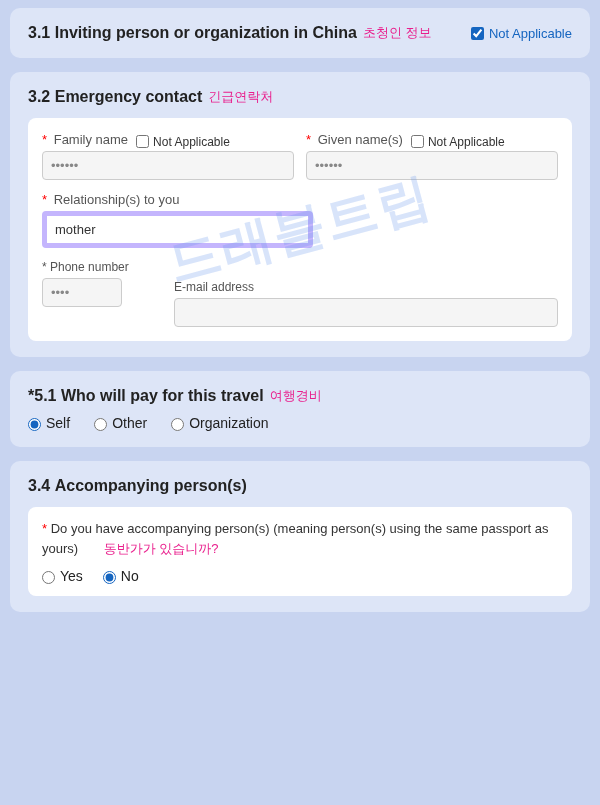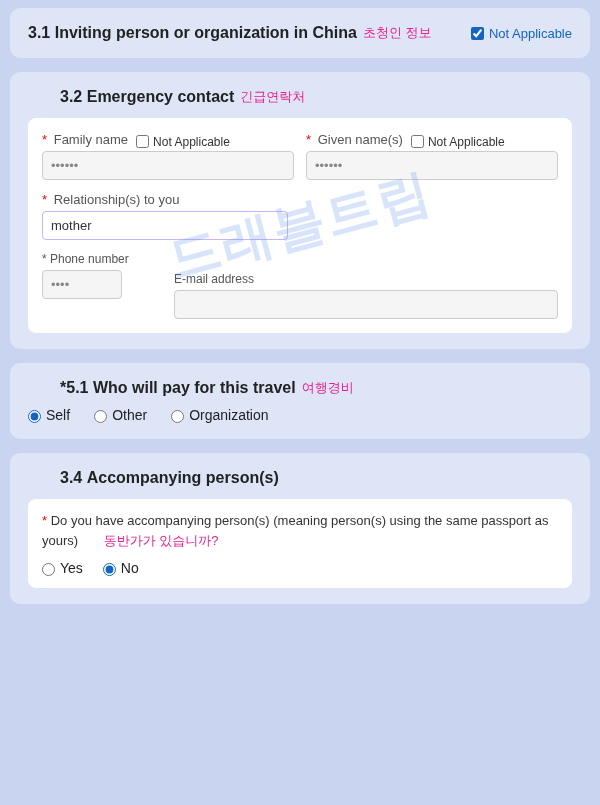--- a/index.html
+++ b/index.html
@@ -25,21 +25,20 @@
     }
     .section-title-korean {
       color: #e91e8c;
       font-size: 13px;
       margin-left: 6px;
     }
     .section-header {
       display: flex;
       align-items: flex-end;
       flex-wrap: wrap;
-      margin-left: 32px;
     }
     .not-applicable-check {
       display: flex;
       align-items: center;
       margin-left: auto;
       color: #1565c0;
       font-size: 13px;
     }
     .not-applicable-check input[type="checkbox"] {
       margin-right: 5px;
@@ -98,26 +97,26 @@
       color: #333;
       gap: 4px;
     }
     .not-applicable-inline input[type="checkbox"] {
       accent-color: #555;
     }
     .relationship-row {
       margin-bottom: 12px;
     }
     .relationship-input {
-      border: 1px solid #c4b5fd;
+      border: 5px solid #c4b5fd;
       border-radius: 4px;
       padding: 6px 8px;
       font-size: 13px;
       background: white;
-      width: 246px;
+      width: 271px;
       color: #333;
     }
     .phone-email-row {
       display: flex;
       gap: 12px;
       align-items: flex-start;
       justify-content: flex-end;
     }
     .phone-group {
       display: flex;

